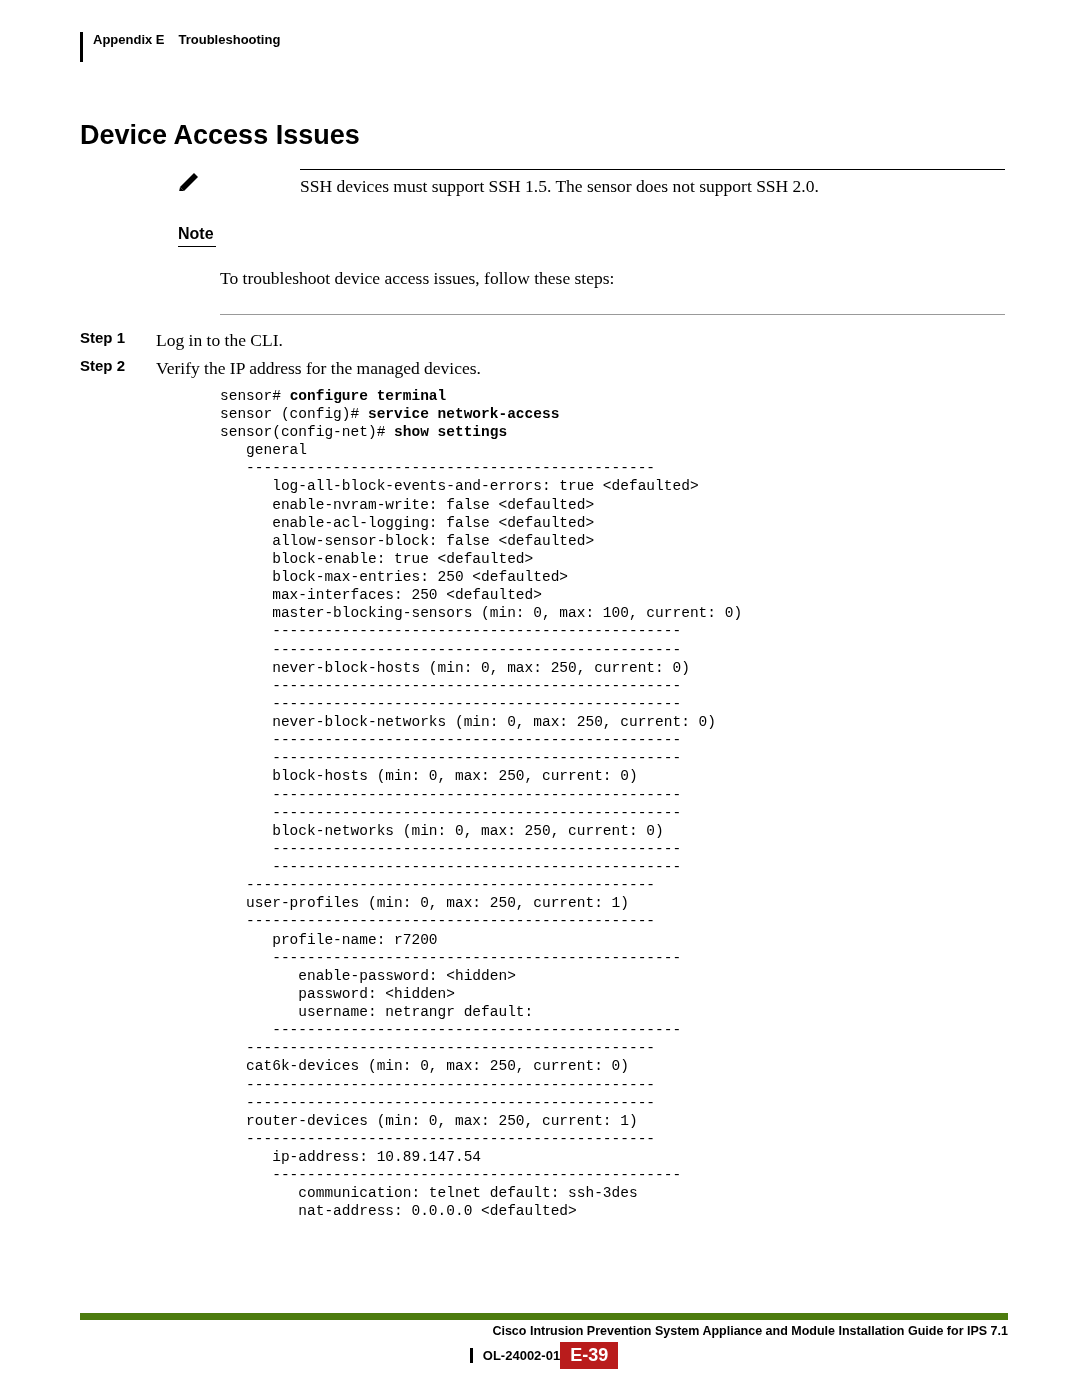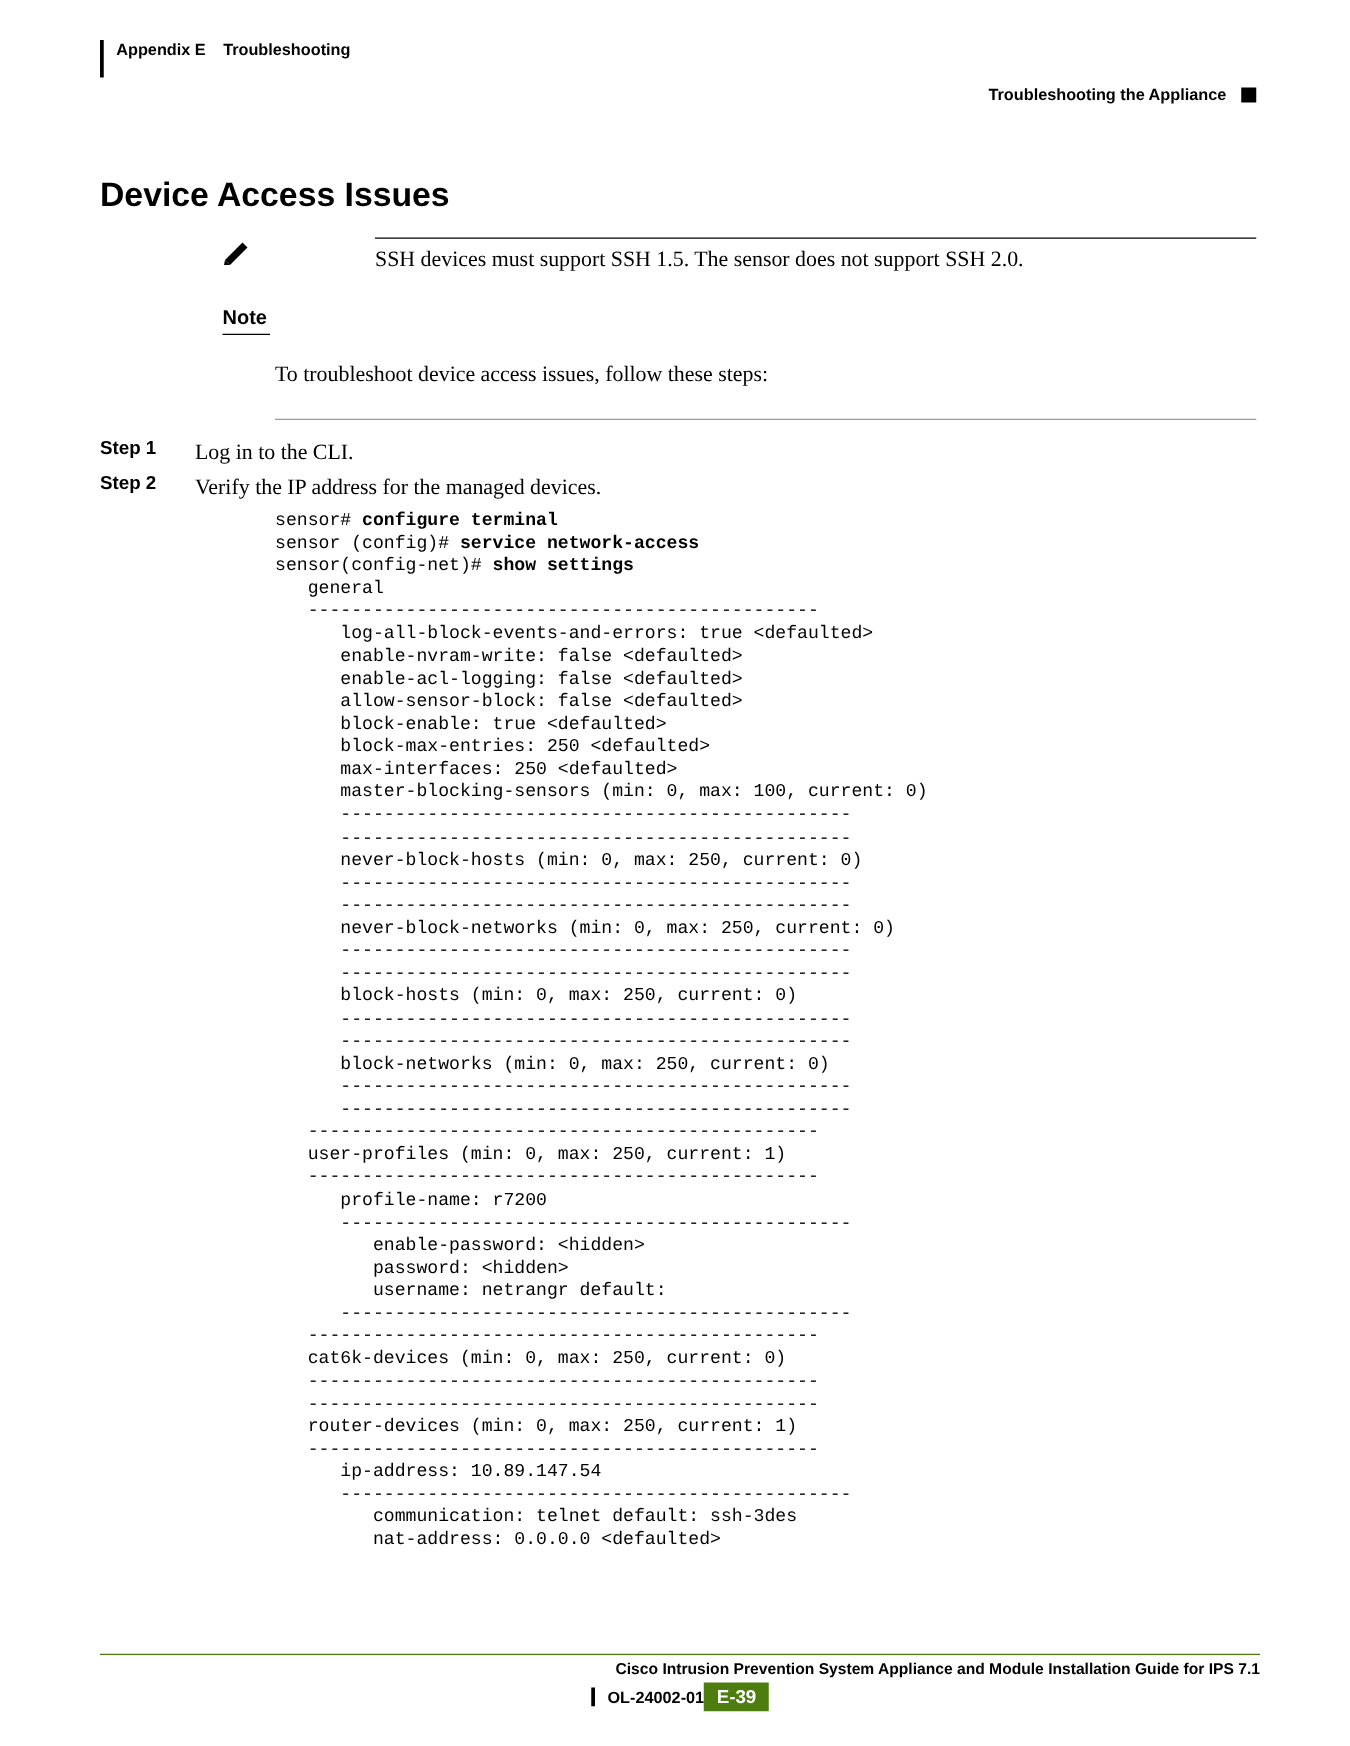--- a/index.html
+++ b/index.html
@@ -139,63 +139,59 @@
      white-space:pre;
   }
   pre.cli .bold { font-weight:bold; }
   .footer {
      position:absolute;
      bottom:28px;
      left:80px;
      right:72px;
   }
   .footer-line1 {
-     border-top:1px solid #4d7c0f;
+     border-top:7px solid #4d7c0f;
      text-align:right;
      font-family: Arial, Helvetica, sans-serif;
      font-weight:bold;
      font-size:12.5px;
      padding-top:4px;
   }
   .footer-line2 {
      display:flex;
      justify-content:center;
      align-items:center;
      margin-top:4px;
   }
   .doc-id {
      border-left:3px solid #000;
      padding-left:10px;
      font-family: Arial, Helvetica, sans-serif;
      font-weight:bold;
      font-size:13px;
   }
   .page-num {
-     background:#4d7c0f;
+     background:#b91c1c;
      color:#fff;
      font-family: Arial, Helvetica, sans-serif;
      font-weight:bold;
-     font-size:15px;
+     font-size:18px;
      padding:3px 10px;
   }
 </style>
 </head>
 <body>
 
 <div class="page">
 
   <div class="top-rule">
     <div class="chapter-line">
       <span>Appendix E</span>
       <span>Troubleshooting</span>
     </div>
-  </div>
-  <div class="sub-header-row">
-    <span>Troubleshooting the Appliance</span>
-    <span class="corner-square"></span>
   </div>
 
   <div class="section-title">Device Access Issues</div>
 
 
   <div class="note-wrap">
     <div class="note-row2">
       <div class="note-left">
         <span class="pencil-col">
           <svg width="24" height="22" viewBox="0 0 24 22">

